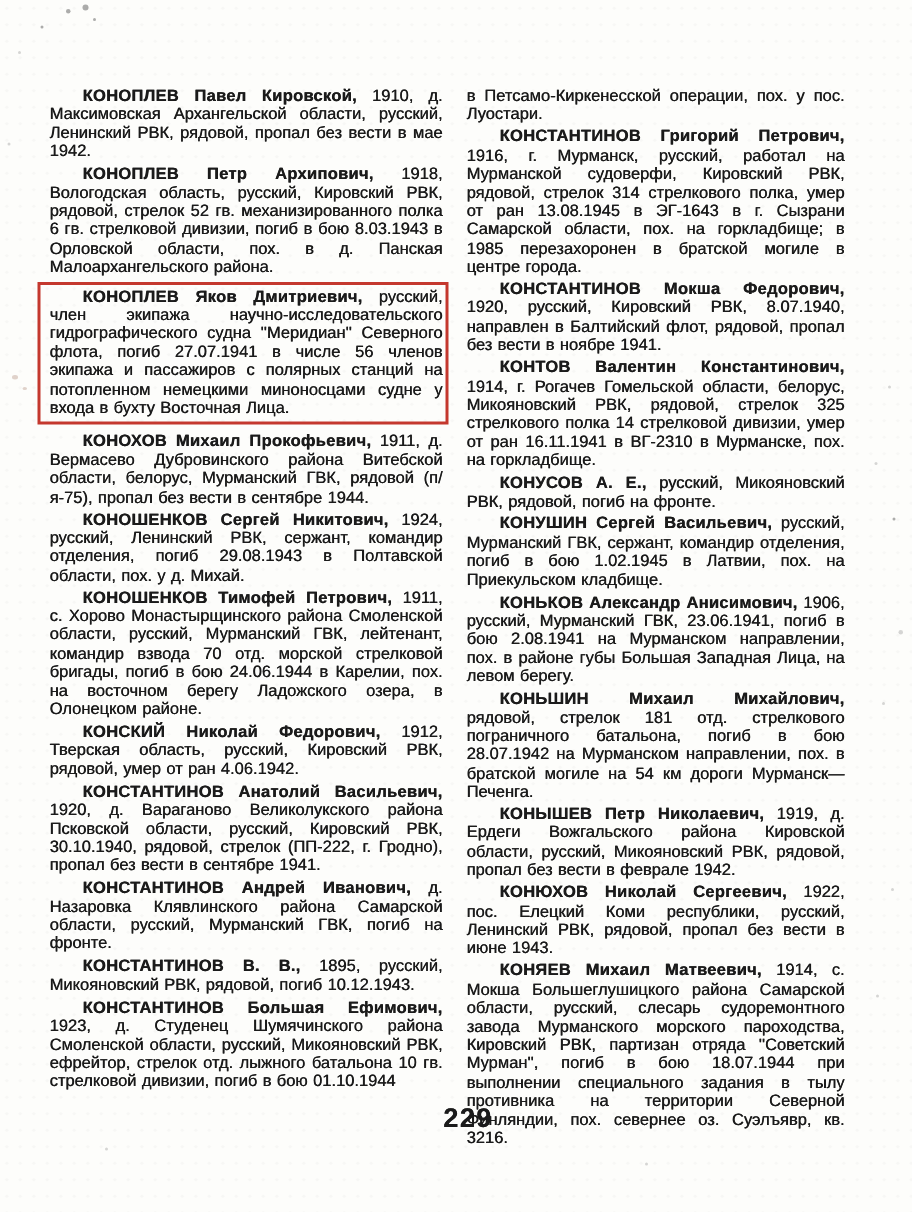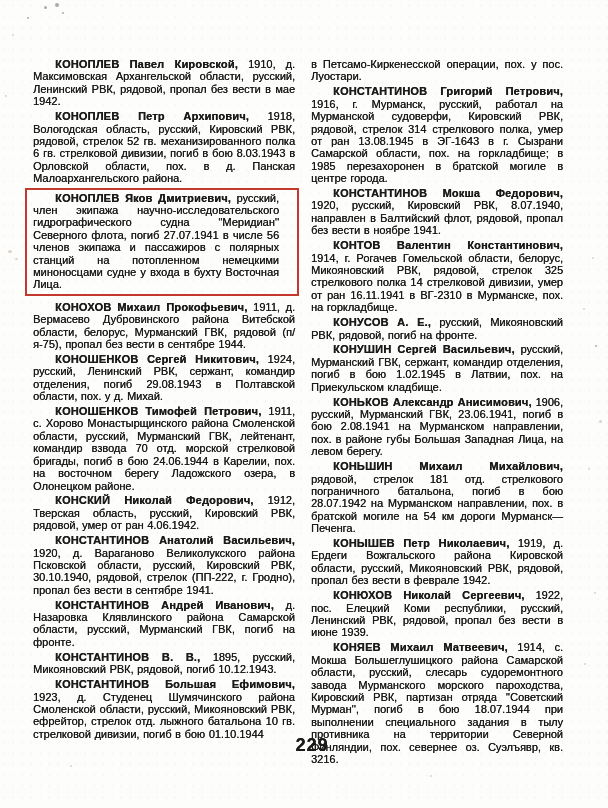--- a/index.html
+++ b/index.html
@@ -35,21 +35,21 @@
     text-align: justify;
     text-indent: 22px;
     text-shadow: 0.25px 0 0 currentColor;
     word-spacing: 0.5px;
   }
   p.entry.cont { text-indent: 0; }
   .nm { font-weight: bold; letter-spacing: 0.2px; }
   p.entry.boxed {
     border: 2px solid #c4382e;
     margin: 3px -4px 5px -8px;
-    padding: 2px 18px 3px 6px;
+    padding: 2px 2px 3px 6px;
   }
   .page-number {
     position: absolute;
     left: 290px;
     top: 735px;
     width: 44px;
     text-align: center;
     font-size: 18px;
     font-weight: bold;
     letter-spacing: 1px;
@@ -106,19 +106,19 @@
   <div class="col col-right">
     <p class="entry cont"><span>в Петсамо-Киркенесской операции, пох. у пос. Луостари.</span></p>
     <p class="entry"><span class="nm">КОНСТАНТИНОВ Григорий Петрович,</span><span> 1916, г. Мурманск, русский, работал на Мурманской судоверфи, Кировский РВК, рядовой, стрелок 314 стрелкового полка, умер от ран 13.08.1945 в ЭГ-1643 в г. Сызрани Самарской области, пох. на горкладбище; в 1985 перезахоронен в братской могиле в центре города.</span></p>
     <p class="entry"><span class="nm">КОНСТАНТИНОВ Мокша Федорович,</span><span> 1920, русский, Кировский РВК, 8.07.1940, направлен в Балтийский флот, рядовой, пропал без вести в ноябре 1941.</span></p>
     <p class="entry"><span class="nm">КОНТОВ Валентин Константинович,</span><span> 1914, г. Рогачев Гомельской области, белорус, Микояновский РВК, рядовой, стрелок 325 стрелкового полка 14 стрелковой дивизии, умер от ран 16.11.1941 в ВГ-2310 в Мурманске, пох. на горкладбище.</span></p>
     <p class="entry"><span class="nm">КОНУСОВ А. Е.,</span><span> русский, Микояновский РВК, рядовой, погиб на фронте.</span></p>
     <p class="entry"><span class="nm">КОНУШИН Сергей Васильевич,</span><span> русский, Мурманский ГВК, сержант, командир отделения, погиб в бою 1.02.1945 в Латвии, пох. на Приекульском кладбище.</span></p>
     <p class="entry"><span class="nm">КОНЬКОВ Александр Анисимович,</span><span> 1906, русский, Мурманский ГВК, 23.06.1941, погиб в бою 2.08.1941 на Мурманском направлении, пох. в районе губы Большая Западная Лица, на левом берегу.</span></p>
     <p class="entry"><span class="nm">КОНЬШИН Михаил Михайлович,</span><span> рядовой, стрелок 181 отд. стрелкового пограничного батальона, погиб в бою 28.07.1942 на Мурманском направлении, пох. в братской могиле на 54 км дороги Мурманск—Печенга.</span></p>
     <p class="entry"><span class="nm">КОНЫШЕВ Петр Николаевич,</span><span> 1919, д. Ердеги Вожгальского района Кировской области, русский, Микояновский РВК, рядовой, пропал без вести в феврале 1942.</span></p>
-    <p class="entry"><span class="nm">КОНЮХОВ Николай Сергеевич,</span><span> 1922, пос. Елецкий Коми республики, русский, Ленинский РВК, рядовой, пропал без вести в июне 1939.</span></p>
+    <p class="entry"><span class="nm">КОНЮХОВ Николай Сергеевич,</span><span> 1922, пос. Елецкий Коми республики, русский, Ленинский РВК, рядовой, пропал без вести в июне 1943.</span></p>
     <p class="entry"><span class="nm">КОНЯЕВ Михаил Матвеевич,</span><span> 1914, с. Мокша Большеглушицкого района Самарской области, русский, слесарь судоремонтного завода Мурманского морского пароходства, Кировский РВК, партизан отряда ''Советский Мурман'', погиб в бою 18.07.1944 при выполнении специального задания в тылу противника на территории Северной Финляндии, пох. севернее оз. Суэлъявр, кв. 3216.</span></p>
   </div>
 
 </div>
 
 <div class="page-number">229</div>
 
 </body></html>

